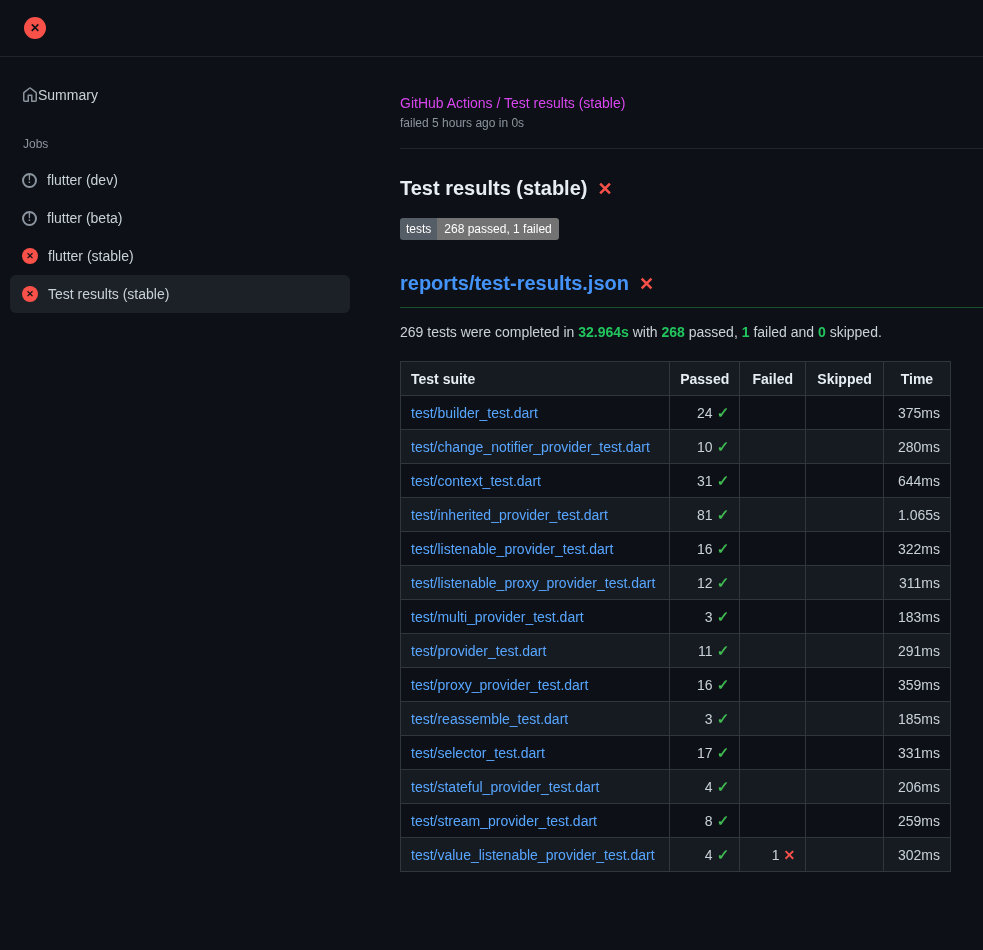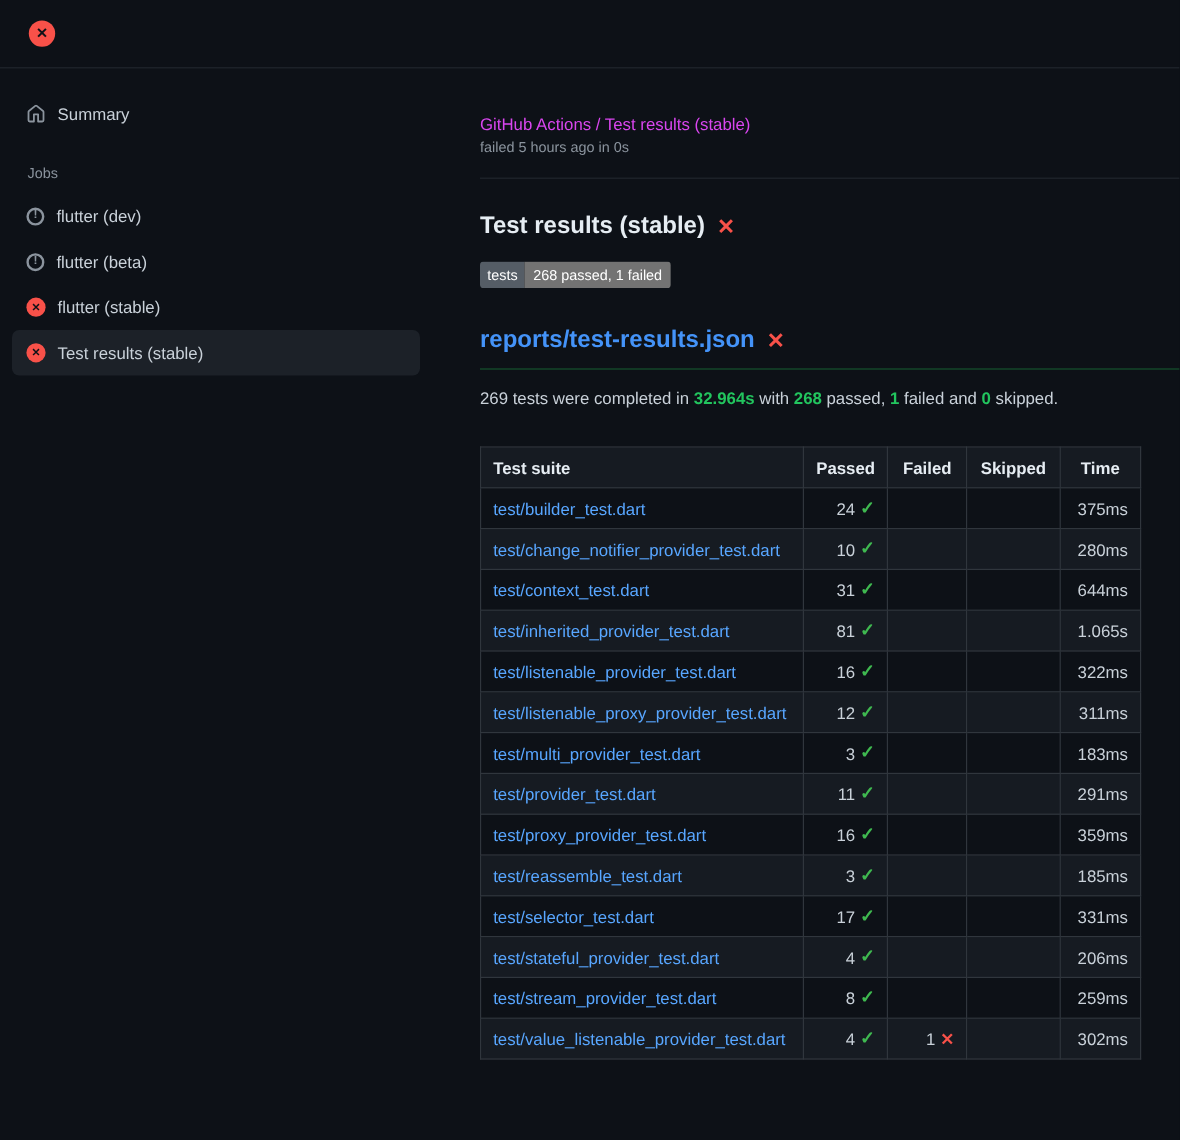--- a/index.html
+++ b/index.html
@@ -23,21 +23,21 @@
   .run-title { font-size: 18px; font-weight: 700; color: #e6edf3; }
   .run-build { font-size: 18px; font-weight: 400; color: #8b949e; margin-left: 6px; }
 
   
   .layout { display: flex; height: 893px; }
   .sidebar { width: 400px; flex-shrink: 0; padding: 22px 50px 0 10px; }
   .main { flex: 1; padding: 38px 32px 0 0; }
 
   
   .summary-item {
-    display: flex; align-items: center; gap: 10px;
+    display: flex; align-items: center; gap: 0;
     padding: 8px 12px; border-radius: 6px; cursor: pointer; color: #c9d1d9;
   }
   .summary-item svg { flex-shrink: 0; }
   .jobs-heading { font-size: 12px; color: #8b949e; margin: 26px 0 10px 13px; }
   .job-item {
     display: flex; align-items: center; gap: 10px;
     padding: 11px 12px; border-radius: 6px; cursor: pointer;
     color: #c9d1d9; font-weight: 400;
   }
   .job-item.selected { background: #1c2128; }
@@ -70,21 +70,21 @@
     border-bottom: 1px solid #14532d;
     font-size: 20px; font-weight: 600;
   }
   .report-heading a { color: #4493f8; text-decoration: none; cursor: pointer; }
 
   .summary-line { margin: 16px 0 0 0; color: #c9d1d9; }
   .summary-line b { color: #22c55e; font-weight: 700; }
 
   
   table.results {
-    border-collapse: collapse; margin-top: 32px; width: 551px;
+    border-collapse: collapse; margin-top: 21px; width: 551px;
     font-size: 14px;
   }
   .results th, .results td {
     border: 1px solid #30363d; padding: 7px 10px; height: 34px;
   }
   .results thead tr { background: #161b22; }
   .results th { font-weight: 700; color: #e6edf3; text-align: center; }
   .results th.col-suite { text-align: left; }
   .results tbody tr:nth-of-type(odd) { background: #0d1117; }
   .results tbody tr:nth-of-type(even) { background: #161b22; }

